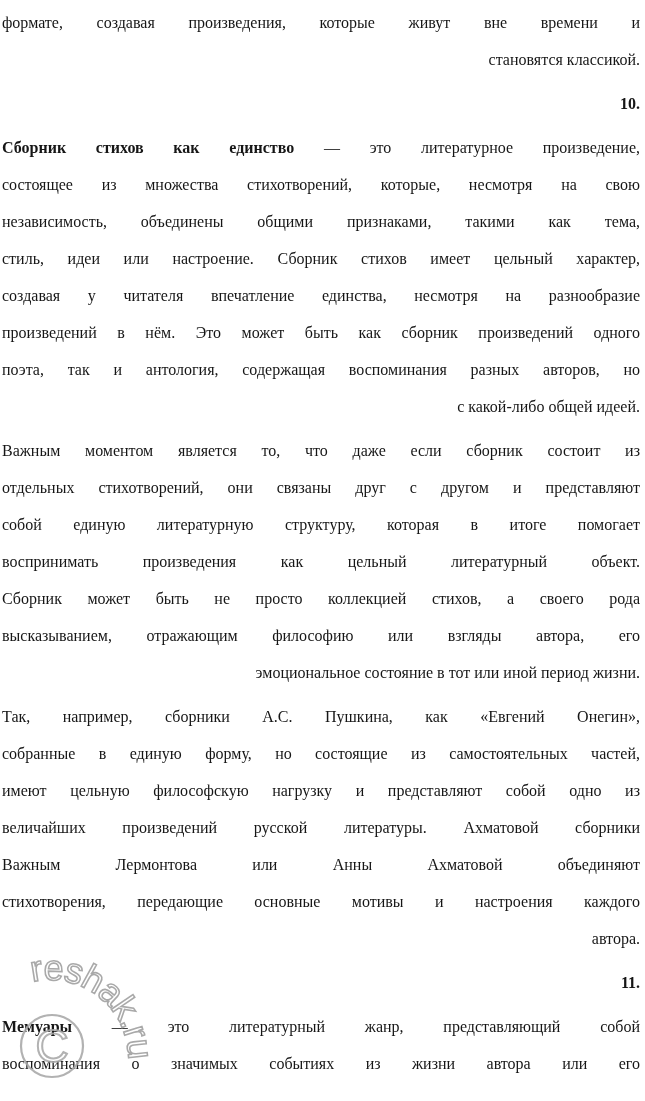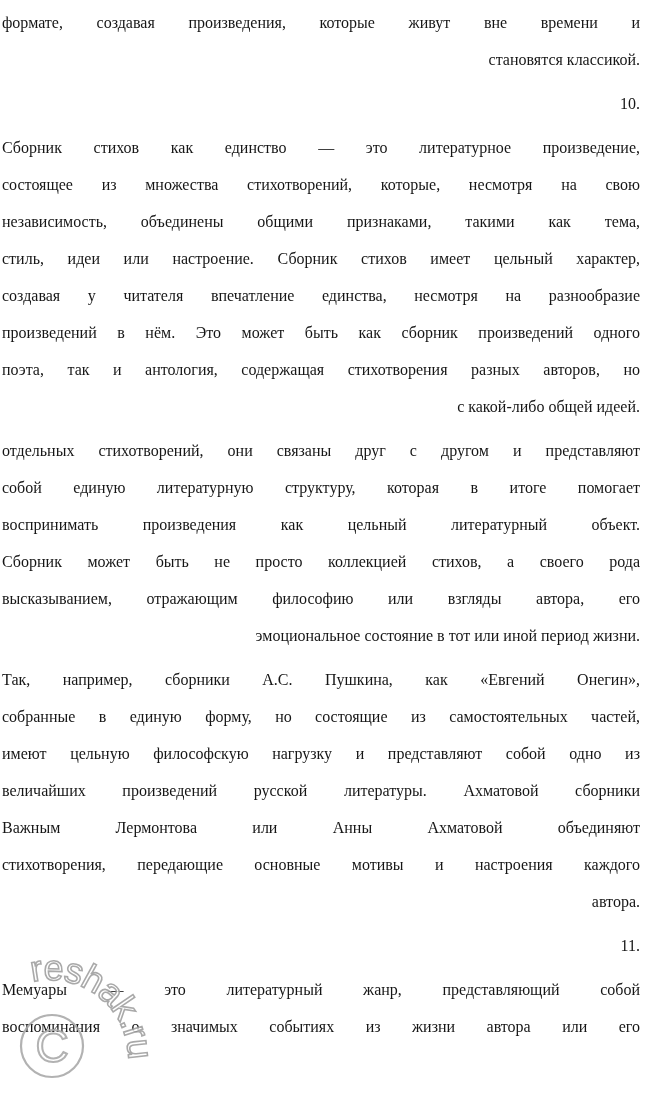--- a/index.html
+++ b/index.html
@@ -27,21 +27,21 @@
   .para.first { margin-top: -8px; }
   .line {
     line-height: 37px;
     text-align: right;
     white-space: normal;
   }
   .line.j {
     text-align: justify;
     text-align-last: justify;
   }
-  .line b { font-weight: normal; }
+  .line b { font-weight: bold; }
   .watermark {
     position: absolute;
     left: 0; top: 940px;
     width: 170px; height: 161px;
     pointer-events: none;
     opacity: 0.88;
   }
 </style>
 </head>
 <body>
@@ -55,24 +55,25 @@
       <div class="para">
         <div class="line"><b>10.</b></div>
       </div>
       <div class="para">
         <div class="line j"><b>Сборник стихов как единство</b><span> — это литературное произведение,</span></div>
         <div class="line j"><span>состоящее из множества стихотворений, которые, несмотря на свою</span></div>
         <div class="line j"><span>независимость, объединены общими признаками, такими как тема,</span></div>
         <div class="line j"><span>стиль, идеи или настроение. Сборник стихов имеет цельный характер,</span></div>
         <div class="line j"><span>создавая у читателя впечатление единства, несмотря на разнообразие</span></div>
         <div class="line j"><span>произведений в нём. Это может быть как сборник произведений одного</span></div>
-        <div class="line j"><span>поэта, так и антология, содержащая стихотворения разных авторов, но</span></div>
+        <div class="line j"><span>поэта, так и антология, содержащая воспоминания разных авторов, но</span></div>
         <div class="line"><span>с какой-либо общей идеей.</span></div>
       </div>
       <div class="para">
+        <div class="line j"><span>Важным моментом является то, что даже если сборник состоит из</span></div>
         <div class="line j"><span>отдельных стихотворений, они связаны друг с другом и представляют</span></div>
         <div class="line j"><span>собой единую литературную структуру, которая в итоге помогает</span></div>
         <div class="line j"><span>воспринимать произведения как цельный литературный объект.</span></div>
         <div class="line j"><span>Сборник может быть не просто коллекцией стихов, а своего рода</span></div>
         <div class="line j"><span>высказыванием, отражающим философию или взгляды автора, его</span></div>
         <div class="line"><span>эмоциональное состояние в тот или иной период жизни.</span></div>
       </div>
       <div class="para">
         <div class="line j"><span>Так, например, сборники А.С. Пушкина, как «Евгений Онегин»,</span></div>
         <div class="line j"><span>собранные в единую форму, но состоящие из самостоятельных частей,</span></div>

